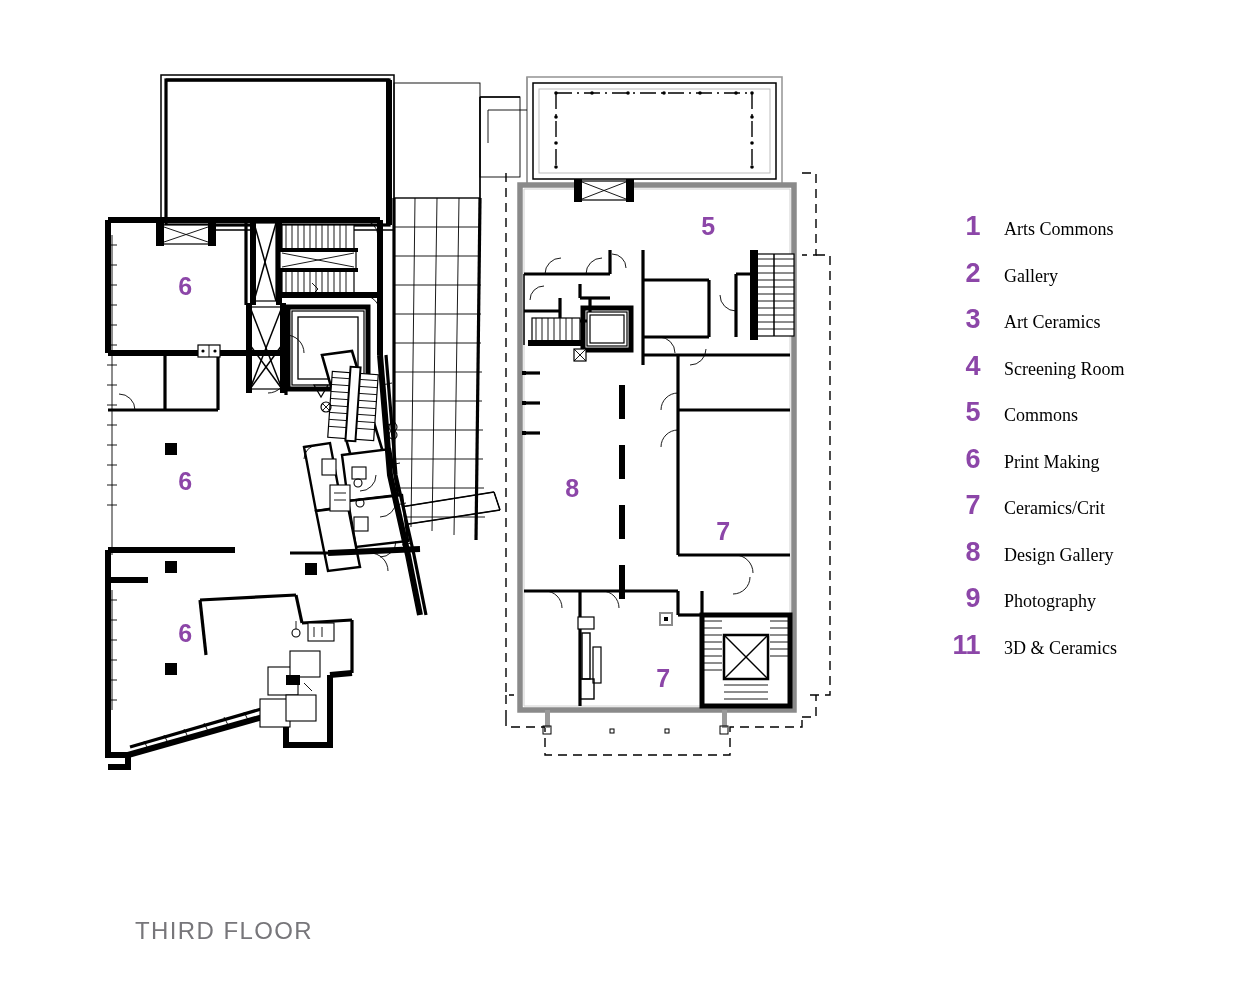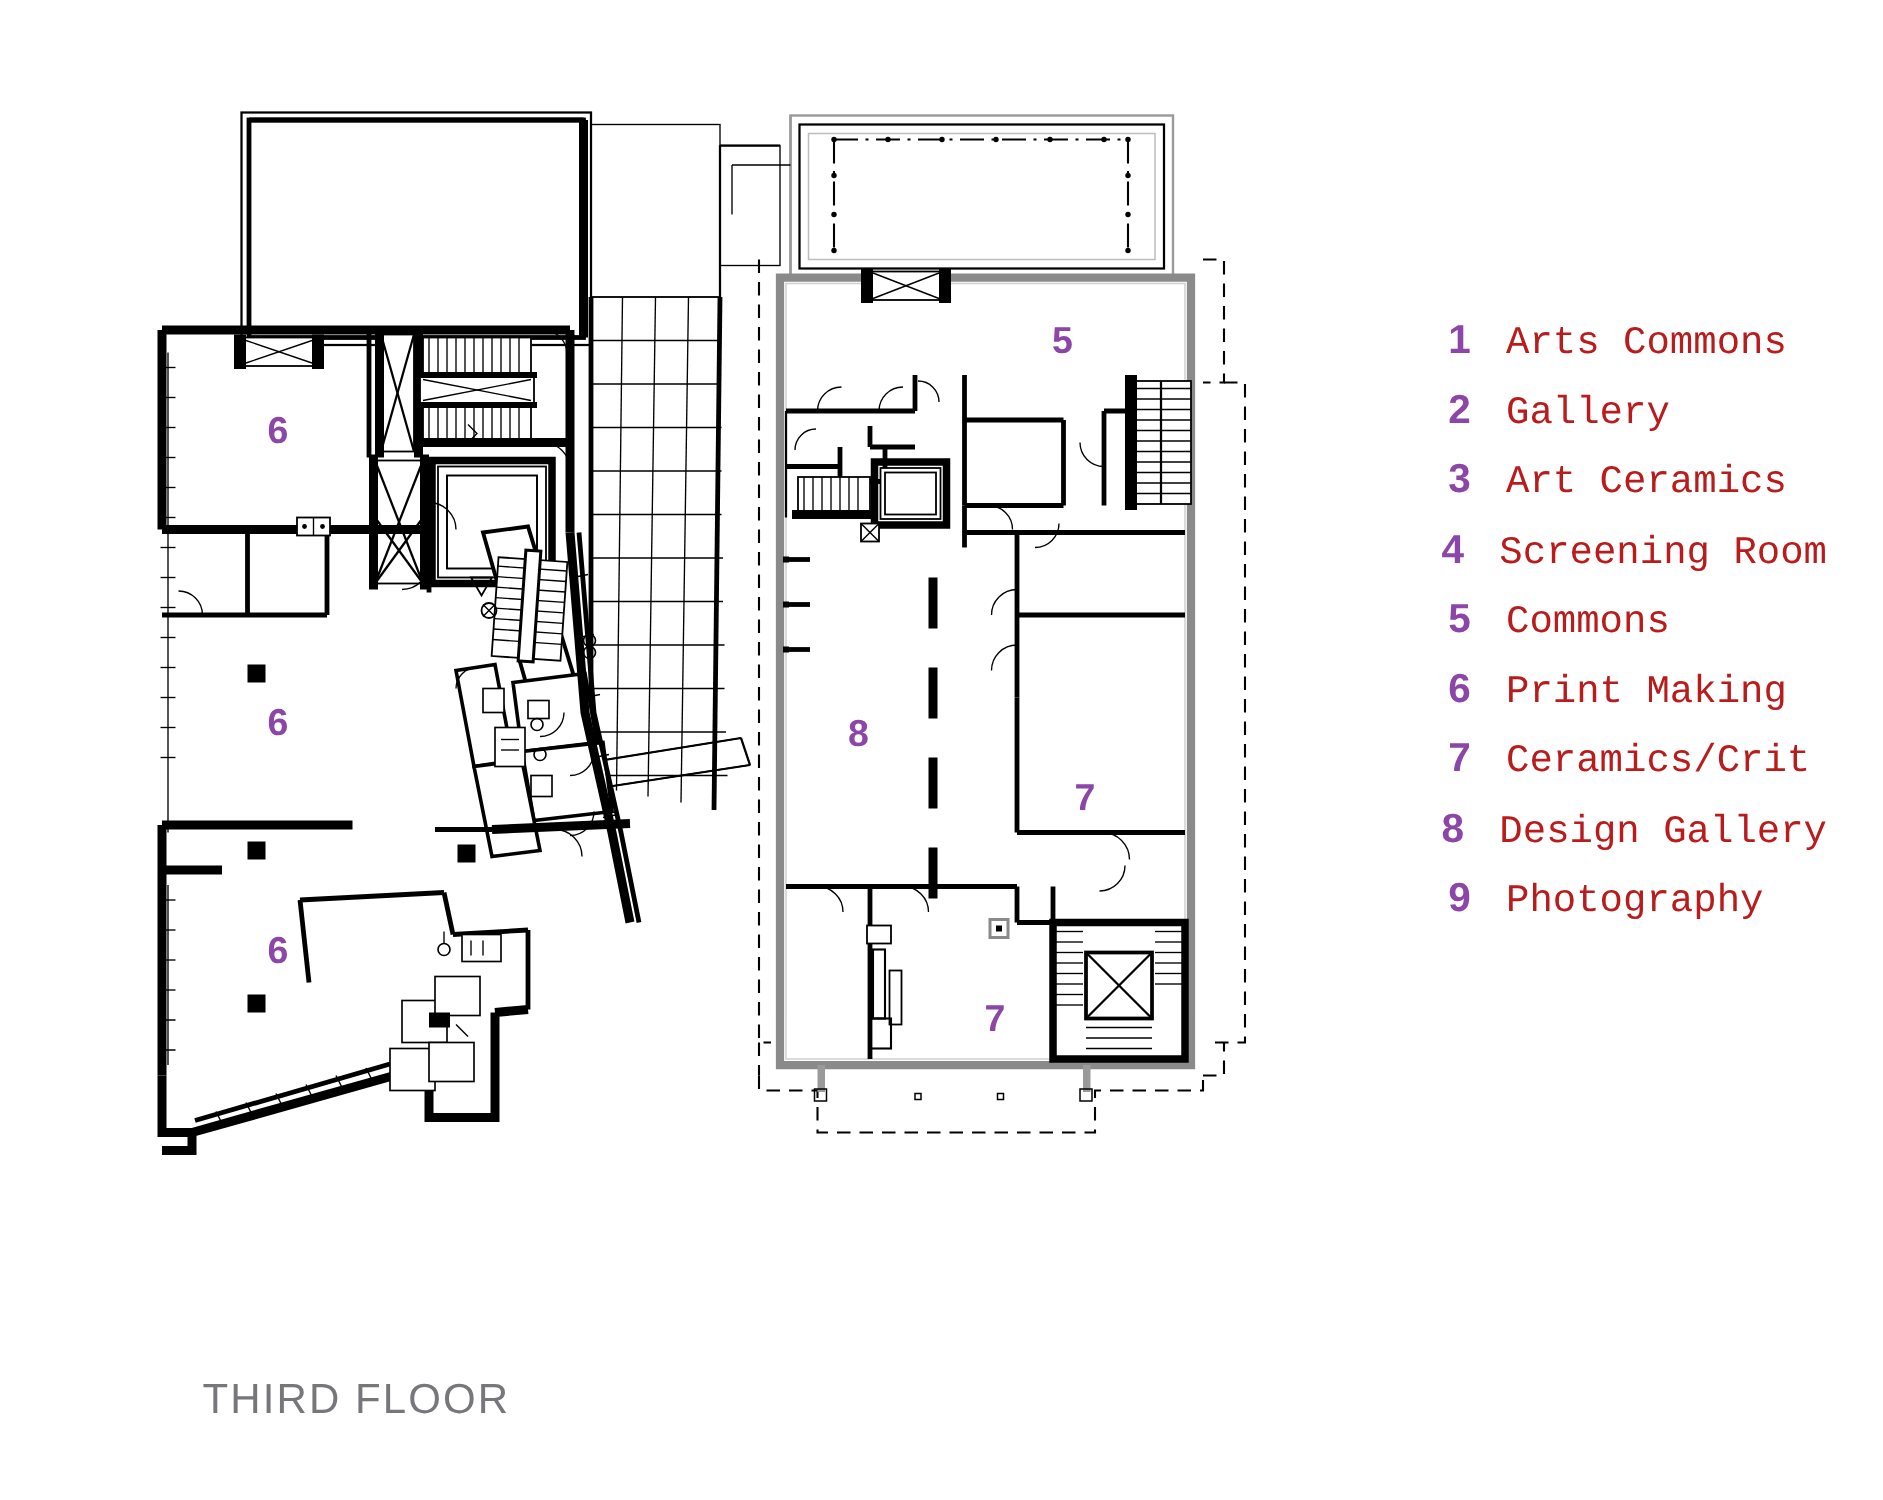--- a/index.html
+++ b/index.html
@@ -65,34 +65,34 @@
     padding-right: 0;
     font-family: "Liberation Sans", sans-serif;
     font-weight: bold;
     font-size: 27px;
     color: #8c46a8;
     line-height: 1;
     letter-spacing: -0.5px;
   }
   .legend-label {
     padding-left: 24px;
-    font-family: Liberation Mono, monospace;
-    font-size: 26px;
-    color: #b91c1c;
+    font-family: Liberation Serif, serif;
+    font-size: 18px;
+    color: #000000;
     line-height: 1;
     white-space: nowrap;
   }
 
   
   #floor-caption {
     position: absolute;
     left: 135px;
     top: 917px;
     font-family: "Liberation Sans", sans-serif;
-    font-size: 28px;
+    font-size: 24px;
     color: #77767a;
     letter-spacing: 1.4px;
     white-space: nowrap;
   }
 </style>
 </head>
 <body>
 
 <div id="plan-figure">
 
@@ -612,17 +612,21 @@
       <span class="legend-label">Ceramics/Crit</span>
     </div>
     <div class="legend-row">
       <span class="legend-number">8</span>
       <span class="legend-label">Design Gallery</span>
     </div>
     <div class="legend-row">
       <span class="legend-number">9</span>
       <span class="legend-label">Photography</span>
     </div>
+    <div class="legend-row">
+      <span class="legend-number">11</span>
+      <span class="legend-label">3D &amp; Ceramics</span>
+    </div>
   </div>
 
   <div id="floor-caption">THIRD FLOOR</div>
 
 </div>
 
 </body></html>

